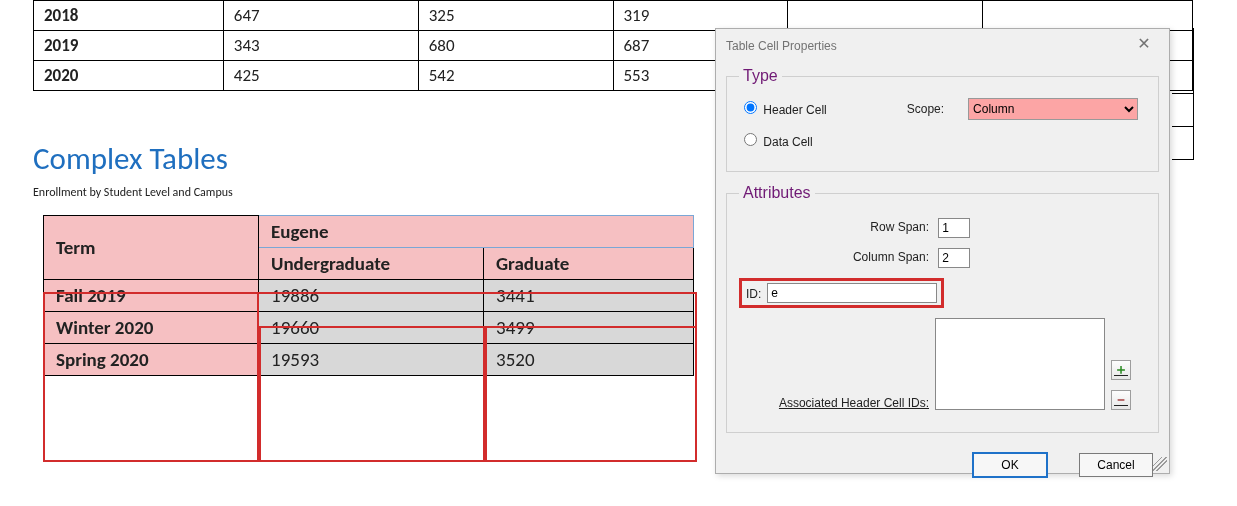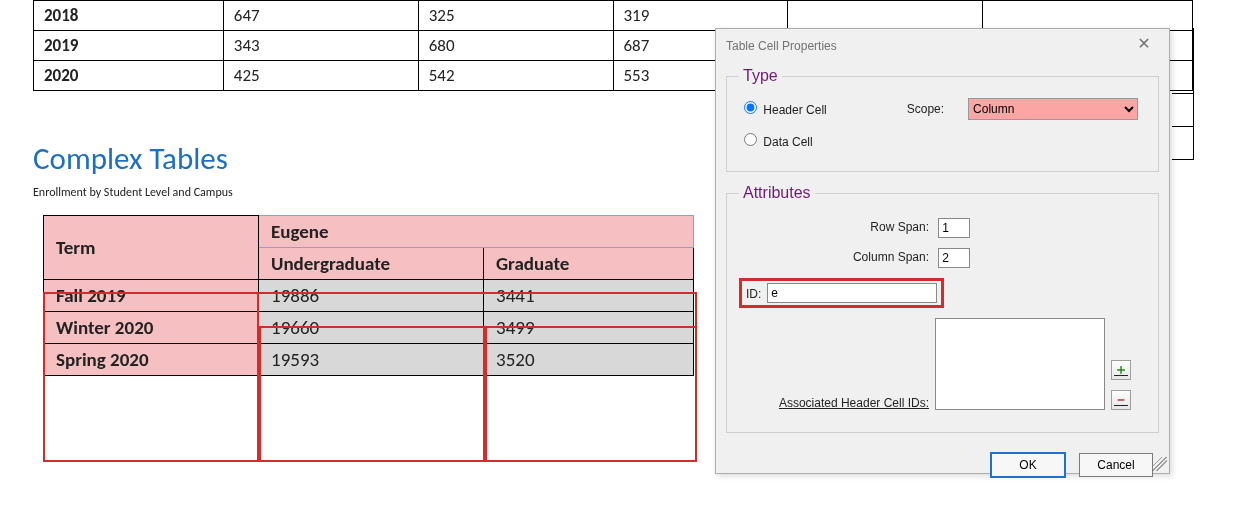--- a/index.html
+++ b/index.html
@@ -157,21 +157,21 @@
     border: 1px solid #9d9d9d;
     background: linear-gradient(#fdfdfd,#e7e7e7);
     display:flex; align-items:center; justify-content:center;
     font-size: 14px; cursor:pointer;
   }
   .plus-icon { color: #2a8a22; font-weight:bold; }
   .minus-icon { color: #a33a3a; font-weight:bold; }
   .dlg-buttons {
     display:flex;
     justify-content:flex-end;
-    gap: 14px;
+    gap: 32px;
     padding: 8px 16px 10px 0;
   }
   .dlg-buttons button {
     width: 74px; height: 24px;
     font-size: 12px;
     border: 1px solid #7a7a7a;
     background: #f7f7f7;
     cursor:pointer;
   }
   .dlg-buttons button.primary {

